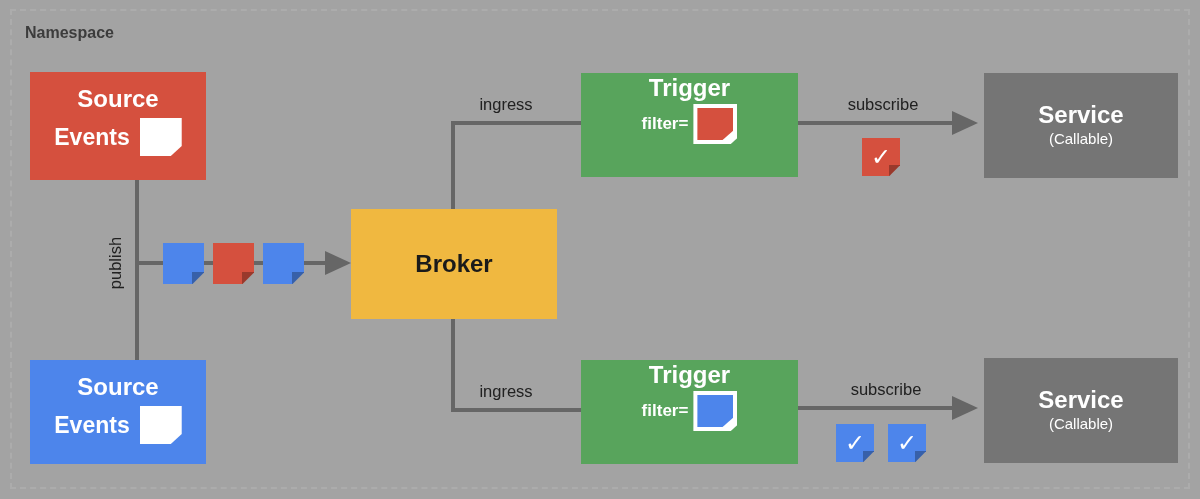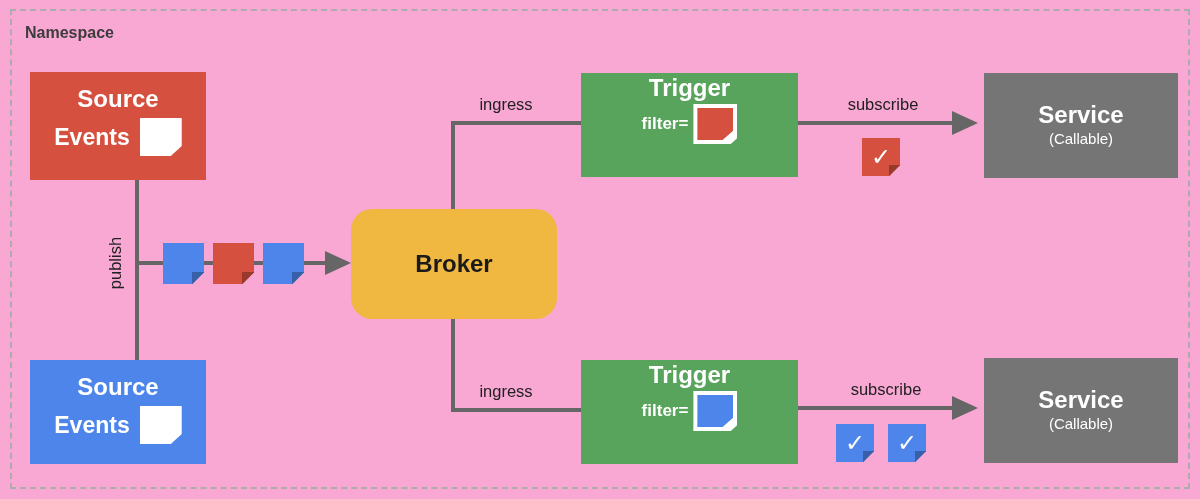--- a/index.html
+++ b/index.html
@@ -1,28 +1,28 @@
 <!DOCTYPE html>
 <html style="--red: #D5503E; --blue: #4D85EB; --green: #58A45C; --yellow: #F0B840; --gray: #757575; --line: #666666; --border: #ACACAC; --title_dark: #3C3C3C;"><head>
 <meta charset="utf-8">
 <style>
   html,body{margin:0;padding:0;background:#fff;}
   body{font-family:"Liberation Sans","DejaVu Sans",sans-serif;}
-  #canvas{position:relative;width:1200px;height:499px;background:#f9a8d4;overflow:hidden;}
+  #canvas{position:relative;width:1200px;height:499px;background:#a3a3a3;overflow:hidden;}
 
   
   .ns-frame{position:absolute;left:10px;top:9px;width:1176px;height:476px;
     border:2px dashed var(--border,#ACACAC);background:transparent;}
   .ns-label{position:absolute;left:25px;top:24px;font-size:16px;font-weight:bold;
     color:var(--title_dark,#3C3C3C);}
 
   
   .box{position:absolute;display:flex;flex-direction:column;align-items:center;box-sizing:border-box;}
   .box .title{font-size:24px;font-weight:bold;color:#fff;line-height:26px;}
-  .box.center{justify-content:center;border-radius:21px;}
+  .box.center{justify-content:center;}
 
   .src{left:30px;width:176px;height:108px;}
   #src-red{top:72px;}
   #src-blue{top:360px;height:104px;}
   .src .title{margin-top:14px;}
   .events-row{display:flex;align-items:center;gap:10px;margin-top:6px;}
   .events-label{font-size:23px;font-weight:bold;color:#fff;}
 
   #broker{left:351px;top:209px;width:206px;height:110px;}
   #broker .title{color:#1a1a1a;}

